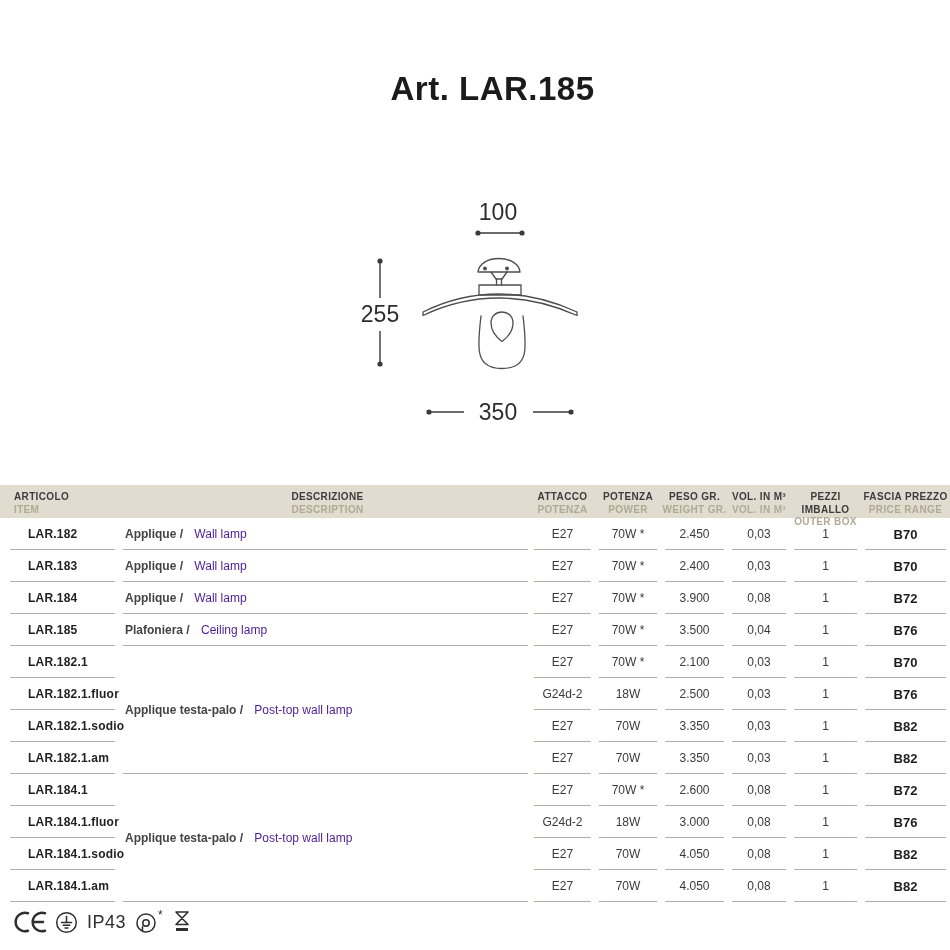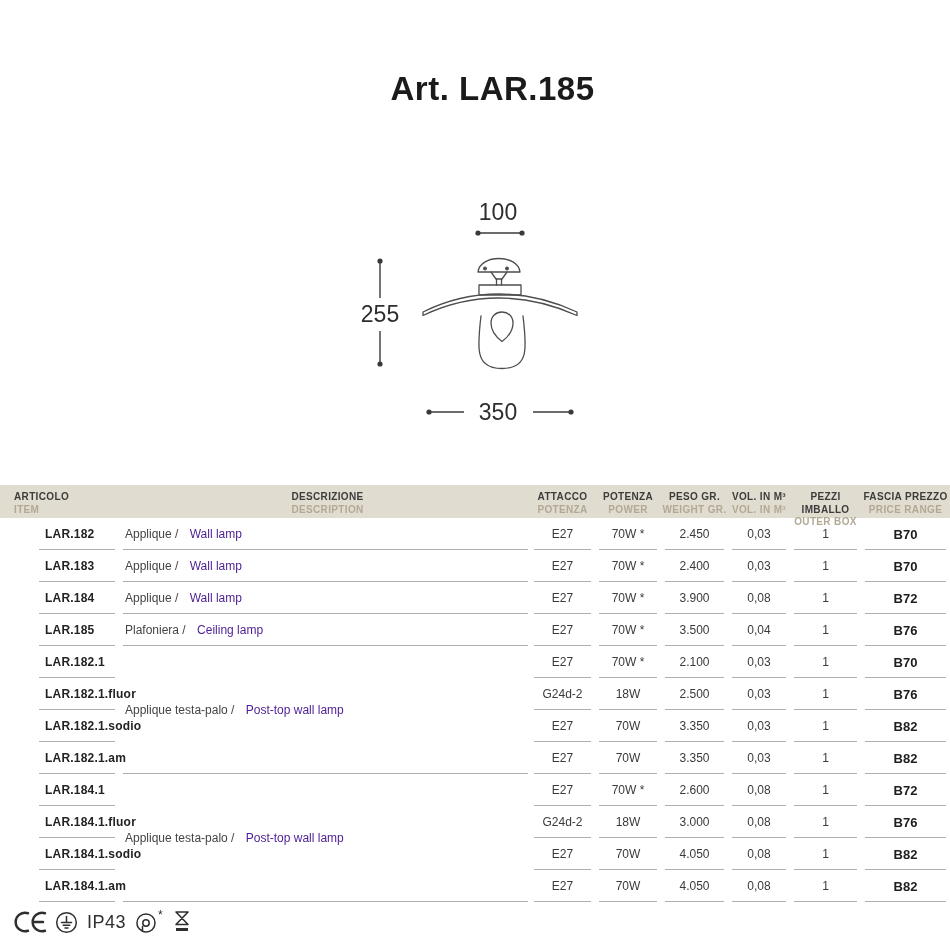--- a/index.html
+++ b/index.html
@@ -32,26 +32,26 @@
   .th.left-a { padding-left:14px; }
   .th.left-b { padding-left:8px;text-align:center; }
   .th.center { text-align:center; }
 
   .tbody { grid-auto-rows:32px; }
   .cell { position:relative; display:flex; align-items:center; font-size:12px; color:#3a3a3a; }
   .cell::after {
     content:""; position:absolute; bottom:0; left:4px; right:4px;
     height:1px; background:#b3afa8;
   }
-  .cell.article { padding-left:16px; font-weight:bold; color:#222; letter-spacing:0.2px;margin-left:29px; }
+  .cell.article { padding-left:28px; font-weight:bold; color:#222; letter-spacing:0.2px; }
   .cell.article::after { left:10px; right:2px; }
   .cell.desc { padding-left:8px; }
   .cell.desc::after { left:6px; right:2px; }
   .cell.desc .en { color:#4c1d95; white-space:pre;margin-left:8px; }
-  .cell.desc .it { white-space:pre; color:#444; }
+  .cell.desc .it { white-space:pre; color:#444;font-weight:bold; }
   .cell.group { grid-row:span 4; }
   .cell.num { justify-content:center; text-align:center; }
   .cell.price { font-weight:bold; color:#1d1d1d; font-size:13px; }
 
   
   .footer { position:absolute; left:10px; top:906px; height:32px; display:flex; align-items:center; }
   .footer .gap-s { width:7px; } .footer .gap-m { width:9px; }
   .ip-rating { font-size:18px; color:#2f2f2f; letter-spacing:0.5px; }
   .asterisk-note { font-size:12px; color:#2f2f2f; align-self:flex-start; margin-top:2px; margin-left:1px; }
   .icon svg { display:block; }

